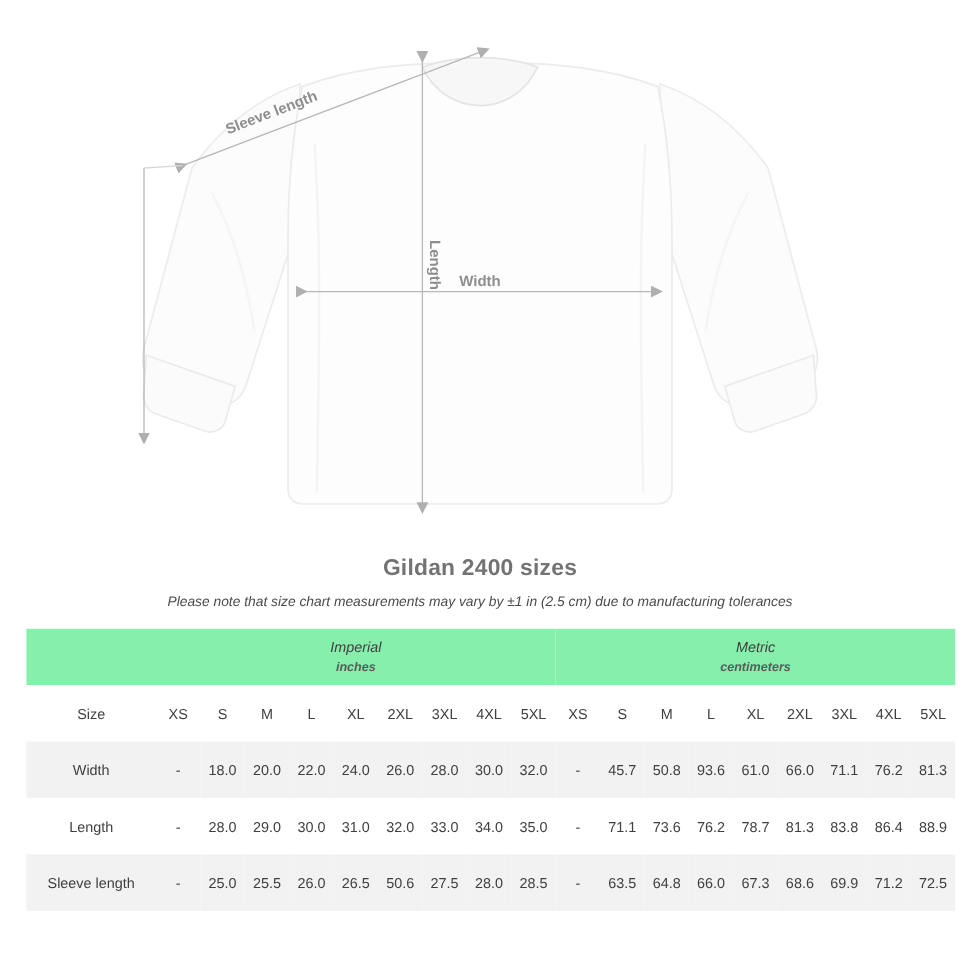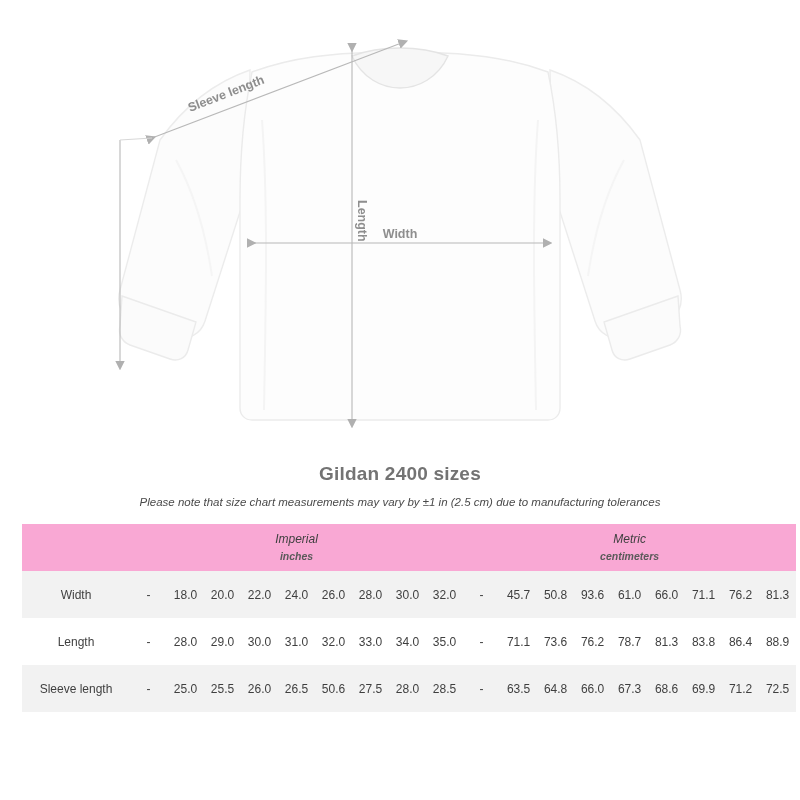--- a/index.html
+++ b/index.html
@@ -82,21 +82,21 @@
   .unit-sub {
     display: block;
     font-size: 10.5px;
     font-weight: bold;
     font-style: italic;
     color: #5a5a5a;
     margin-top: 3px;
   }
   .unit-row td {
     height: 56px;
-    background: #f9a8d4;
+    background: #86efac;
   }
 
   .label-cell {
     font-weight: bold;
     color: #3f3f3f;
     text-align: center;
   }
   .hdr-row td { font-weight: bold; font-size: 12px; }
 </style>
 </head>
@@ -181,20 +181,41 @@
           <td colspan="9" class="unit-head">
             <span>Imperial</span>
             <span class="unit-sub">inches</span>
           </td>
           <td colspan="9" class="unit-head">
             <span>Metric</span>
             <span class="unit-sub">centimeters</span>
           </td>
         </tr>
 
+        <tr class="row-plain hdr-row">
+          <td class="label-cell">Size</td>
+          <td>XS</td>
+          <td>S</td>
+          <td>M</td>
+          <td>L</td>
+          <td>XL</td>
+          <td>2XL</td>
+          <td>3XL</td>
+          <td>4XL</td>
+          <td>5XL</td>
+          <td>XS</td>
+          <td>S</td>
+          <td>M</td>
+          <td>L</td>
+          <td>XL</td>
+          <td>2XL</td>
+          <td>3XL</td>
+          <td>4XL</td>
+          <td>5XL</td>
+        </tr>
 
         <tr class="row-shade">
           <td class="label-cell">Width</td>
           <td>-</td>
           <td>18.0</td>
           <td>20.0</td>
           <td>22.0</td>
           <td>24.0</td>
           <td>26.0</td>
           <td>28.0</td>

